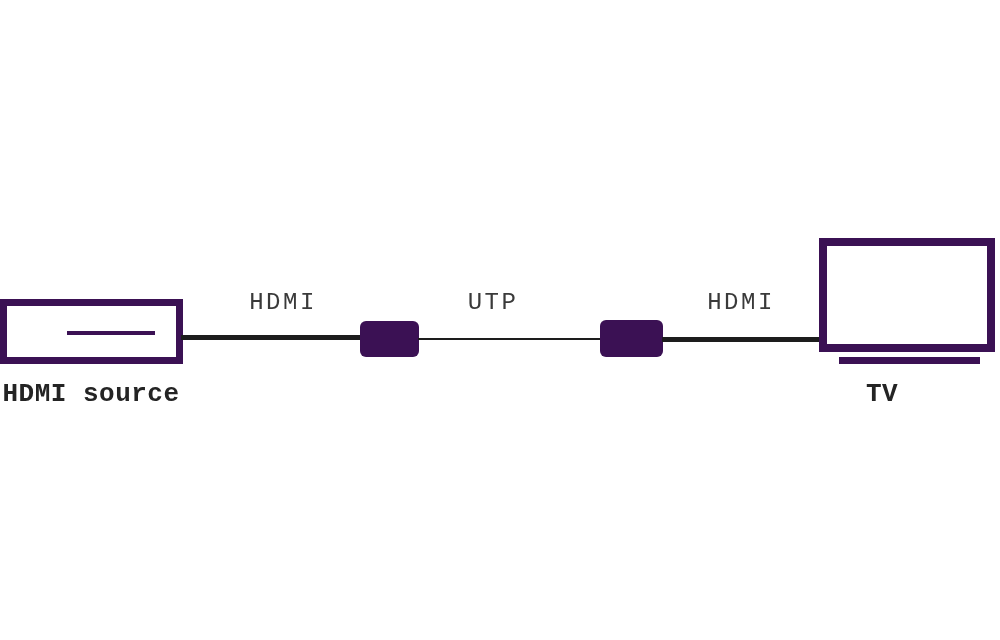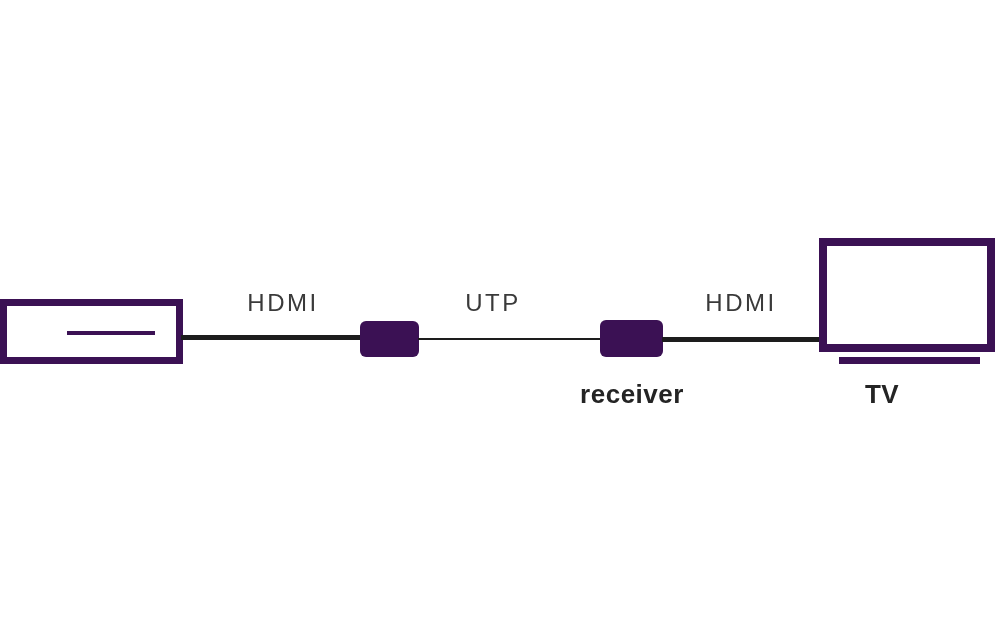--- a/index.html
+++ b/index.html
@@ -5,21 +5,21 @@
   html, body {
     margin: 0;
     padding: 0;
     background: #ffffff;
   }
   .canvas {
     position: relative;
     width: 1000px;
     height: 640px;
     background: var(--bg, #ffffff);
-    font-family: Liberation Sans, sans-serif;
+    font-family: Liberation Mono, monospace;
     overflow: hidden;
   }
   
   .source-box {
     position: absolute;
     left: 0px; top: 299px;
     width: 183px; height: 65px;
     border: 7px solid var(--purple, #3b1154);
     background: #ffffff;
     box-sizing: border-box;
@@ -108,16 +108,16 @@
 
   <div class="cable hdmi-line-2"></div>
 
   <div class="tv-box"></div>
   <div class="tv-stand"></div>
 
   <div class="link-label lbl-hdmi-1">HDMI</div>
   <div class="link-label lbl-utp">UTP</div>
   <div class="link-label lbl-hdmi-2">HDMI</div>
 
-  <div class="node-label lbl-receiver">receiver</div>
+  <div class="node-label lbl-source">HDMI source</div>
   <div class="node-label lbl-tv">TV</div>
 
 </div>
 
 </body></html>

